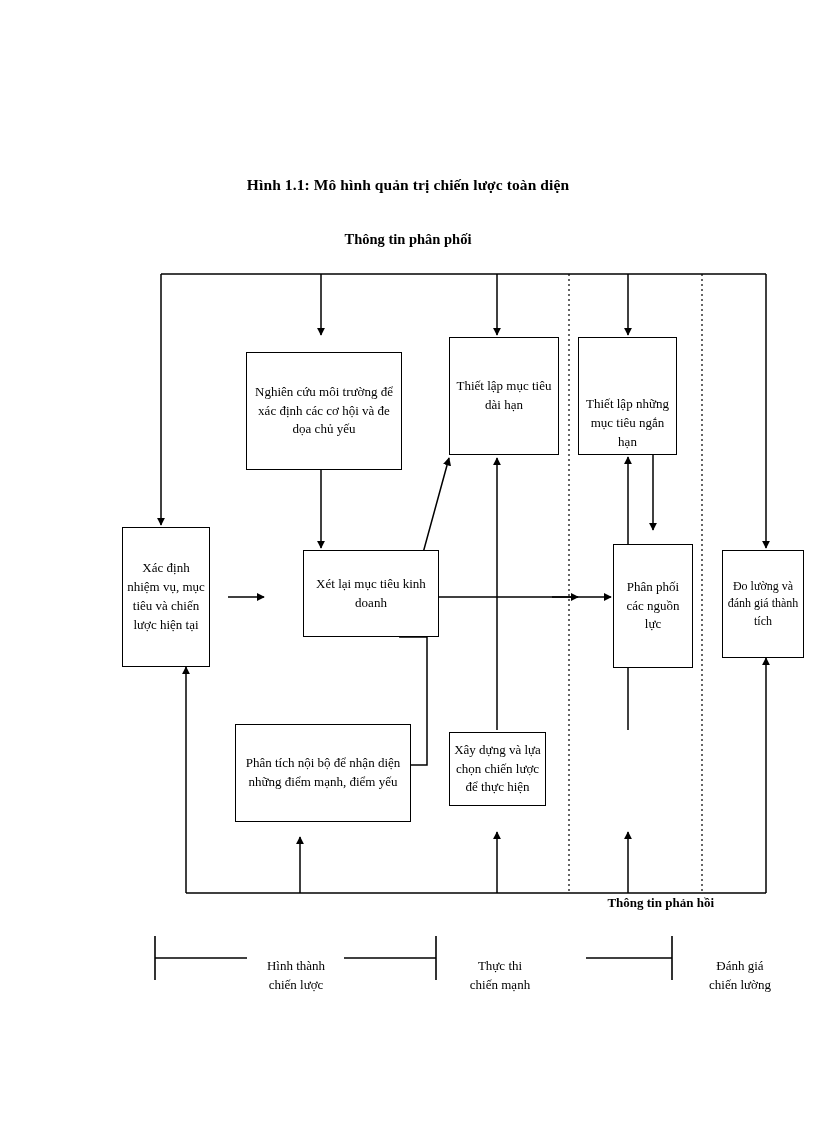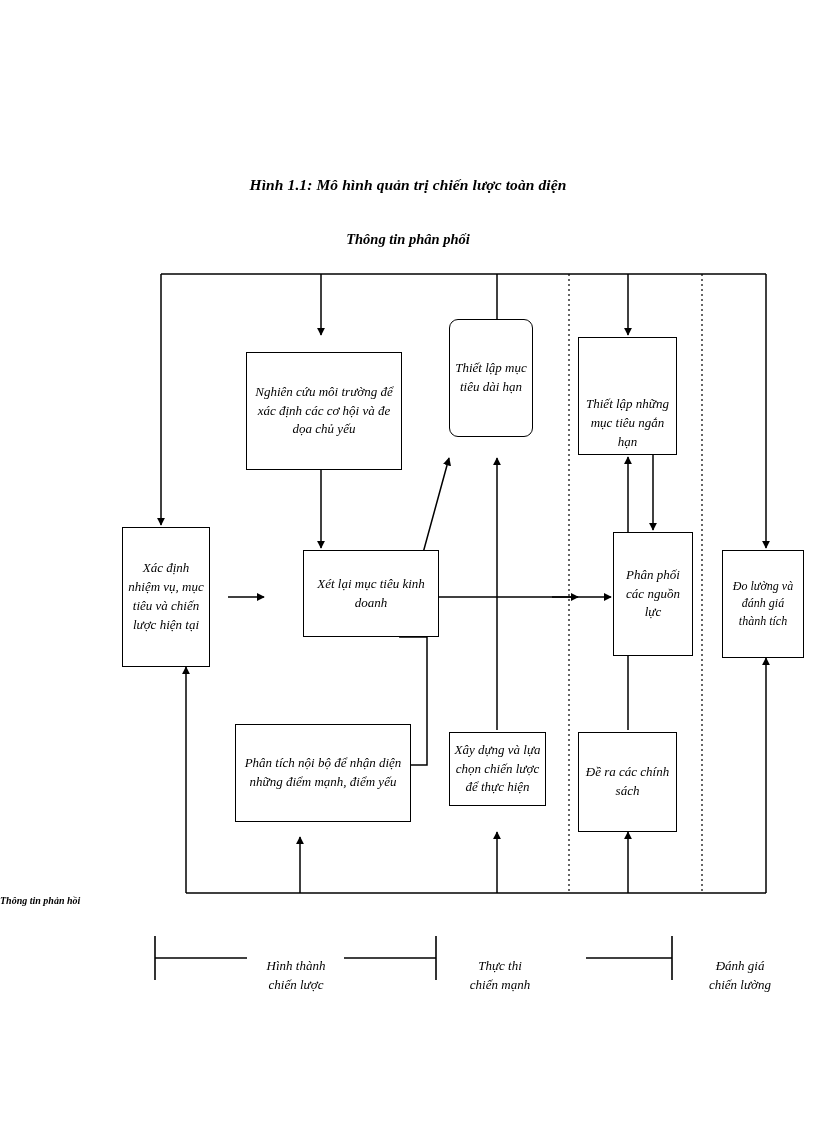--- a/index.html
+++ b/index.html
@@ -13,21 +13,20 @@
     font-family: "Liberation Serif", "DejaVu Serif", serif;
     color: #000000;
     position: relative;
     overflow: hidden;
   }
   #stage {
     position: absolute;
     left: 0; top: 0;
     width: 816px;
     height: 1123px;
-    font-style: italic;
   }
   .title {
     position: absolute;
     left: 0; top: 176px;
     width: 816px;
     text-align: center;
     font-weight: bold;
     font-size: 15.5px;
     letter-spacing: 0.1px;
   }
@@ -35,24 +34,24 @@
     position: absolute;
     left: 0; top: 231px;
     width: 816px;
     text-align: center;
     font-weight: bold;
     font-size: 14.5px;
   }
   .subtitle-bottom {
     position: absolute;
     left: 0; top: 895px;
-    width: 772px;
-    text-align: left;
+    width: 714px;
+    text-align: right;
     font-weight: bold;
-    font-size: 10px;
+    font-size: 13px;
   }
   .node {
     position: absolute;
     border: 1.6px solid #000000;
     background: #ffffff;
     box-sizing: border-box;
     display: flex;
     align-items: center;
     justify-content: center;
     text-align: center;
@@ -147,51 +146,48 @@
   </svg>
 
   <div class="node" style="left:122px; top:527px; width:88px; height:140px;">
     <span>Xác định nhiệm vụ, mục tiêu và chiến lược hiện tại</span>
   </div>
 
   <div class="node" style="left:246px; top:352px; width:156px; height:118px;">
     <span>Nghiên cứu môi trường để xác định các cơ hội và đe dọa chủ yếu</span>
   </div>
 
-  <div class="node" style="left:449px; top:319px; width:84px; height:118px;border-radius:9px;">
+  <div class="node" style="left:449px; top:337px; width:110px; height:118px;">
     <span>Thiết lập mục tiêu dài hạn</span>
   </div>
 
   <div class="node" style="left:578px; top:337px; width:99px; height:118px;align-items:flex-end;">
     <span>Thiết lập những mục tiêu ngắn hạn</span>
   </div>
 
   <div class="node" style="left:266px; top:550px; width:136px; height:87px;margin-left:37px;">
     <span>Xét lại mục tiêu kinh doanh</span>
   </div>
 
-  <div class="node" style="left:613px; top:532px; width:80px; height:124px;">
+  <div class="node" style="left:613px; top:544px; width:80px; height:124px;">
     <span>Phân phối các nguồn lực</span>
   </div>
 
   <div class="node" style="left:722px; top:550px; width:82px; height:108px;">
     <span style="font-size:12px;">Đo lường và đánh giá thành tích</span>
   </div>
 
   <div class="node" style="left:235px; top:724px; width:176px; height:98px;">
     <span>Phân tích nội bộ để nhận diện những điểm mạnh, điểm yếu</span>
   </div>
 
   <div class="node" style="left:449px; top:732px; width:97px; height:74px;">
     <span>Xây dựng và lựa chọn chiến lược để thực hiện</span>
   </div>
 
-  <div class="node" style="left:578px; top:732px; width:99px; height:100px;">
-    <span>Đề ra các chính sách</span>
-  </div>
 
   <div class="legend-label" style="left:246px; top:938px; width:100px;">
     <span>Hình thành
 chiến lược</span>
   </div>
   <div class="legend-label" style="left:452px; top:938px; width:96px;">
     <span>Thực thi
 chiến mạnh</span>
   </div>
   <div class="legend-label" style="left:690px; top:938px; width:100px;">

